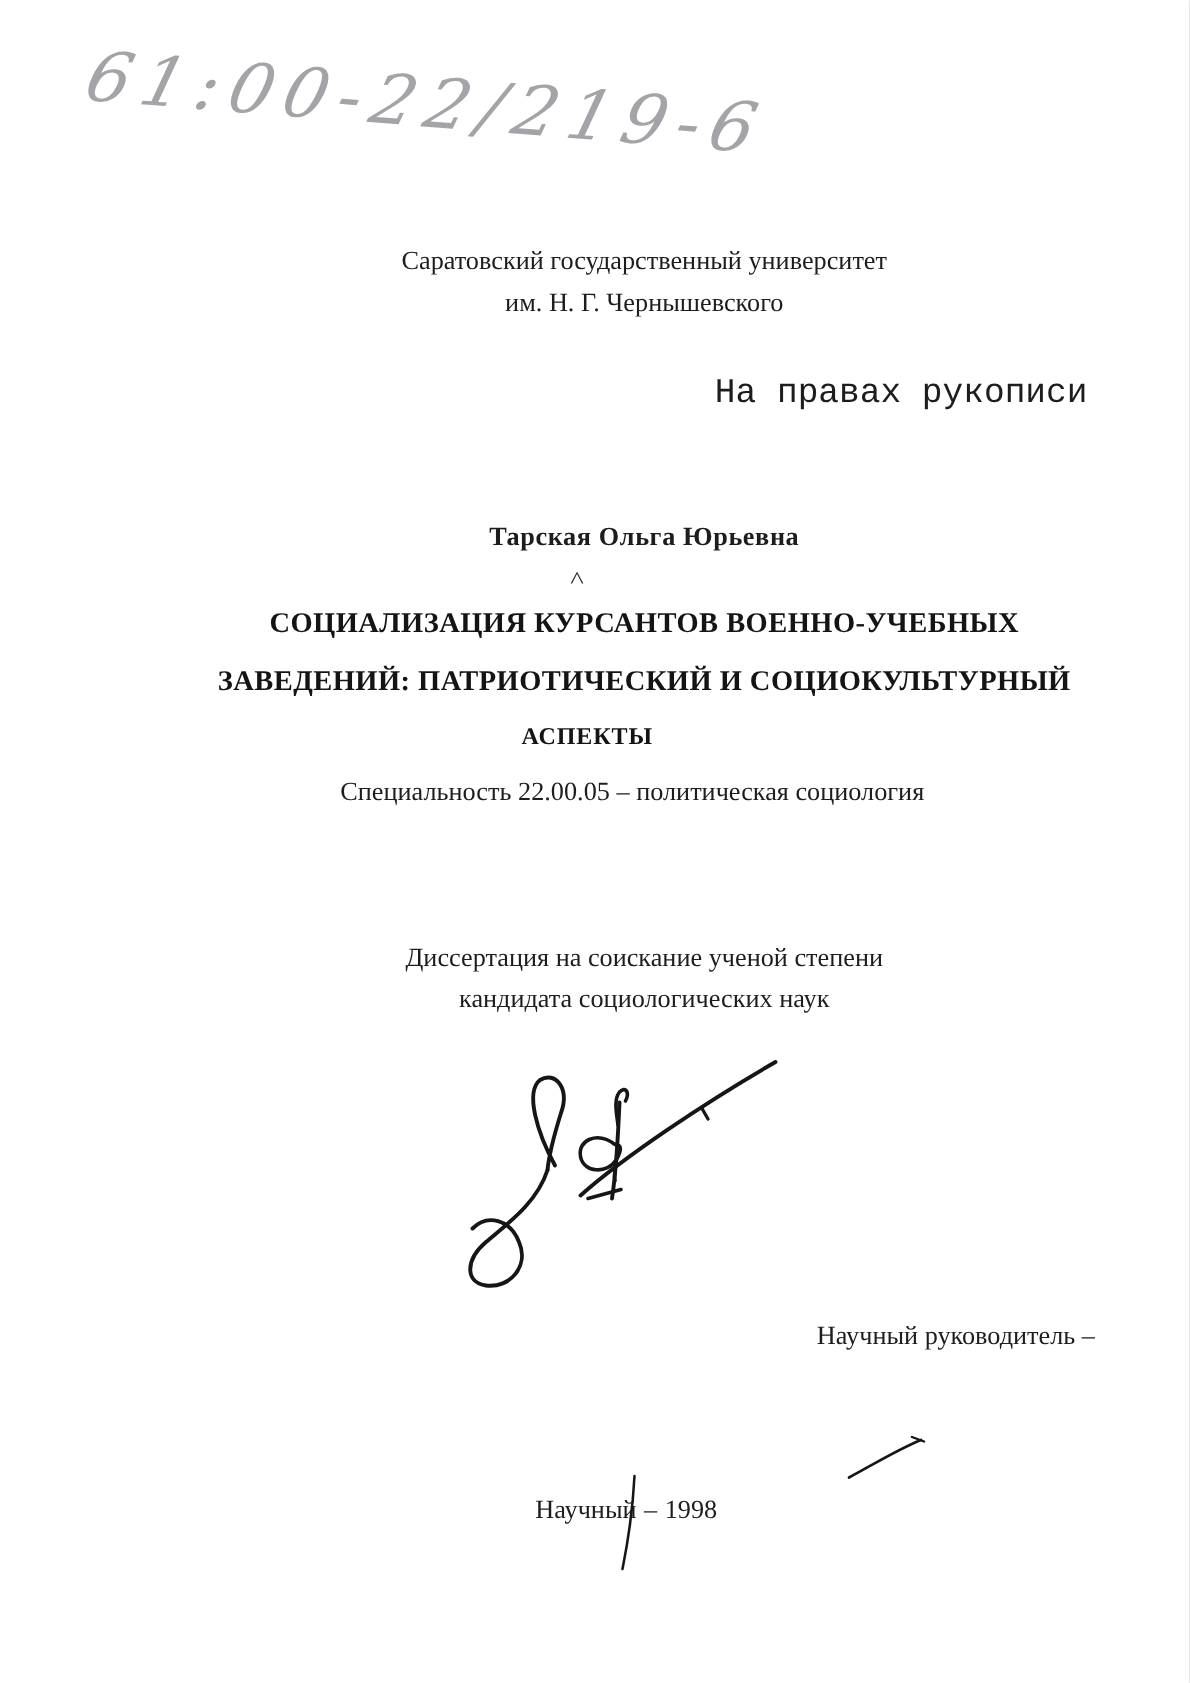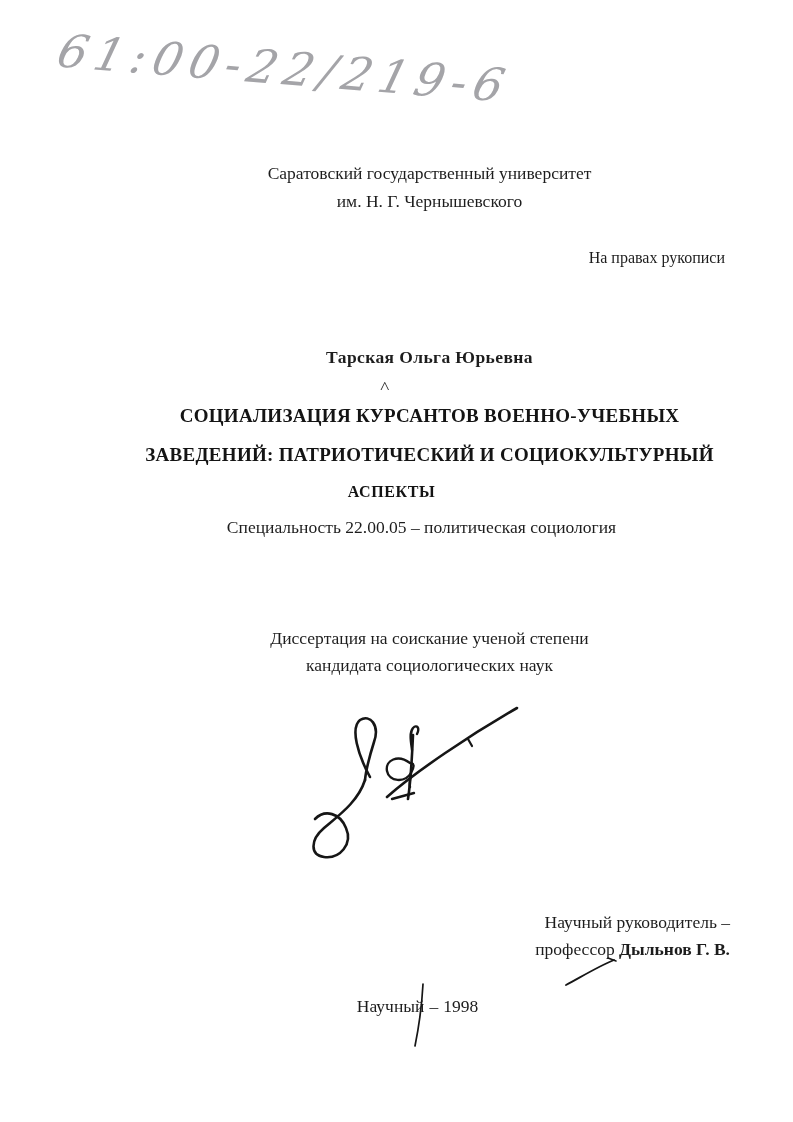--- a/index.html
+++ b/index.html
@@ -38,21 +38,22 @@
     width: 793px;
     text-align: center;
     font-size: 17.5px;
     line-height: 28px;
   }
 
   .manuscript-note {
     position: absolute;
     top: 249px;
     right: 68px;
-    font-size: 16px;
+    font-size: 23px;
+    font-family: Liberation Mono, monospace;
   }
 
   .author {
     position: absolute;
     top: 347px;
     left: 33px;
     width: 793px;
     text-align: center;
     font-size: 17.5px;
     font-weight: bold;
@@ -103,21 +104,20 @@
   .supervisor-slash { position: absolute; left: 563px; top: 956px; }
   .year-stroke { position: absolute; left: 410px; top: 982px; }
 
   .supervisor {
     position: absolute;
     top: 877px;
     right: 63px;
     text-align: right;
     font-size: 17.5px;
     line-height: 27px;
-    margin-top: 32px;
   }
   .supervisor .bold { font-weight: bold; }
 
   .imprint {
     position: absolute;
     top: 996px;
     left: 21px;
     width: 793px;
     text-align: center;
     font-size: 17.5px;
@@ -164,21 +164,20 @@
     <path class="ink" stroke-width="2.4" d="M141,93 C140,100 139,104 140,107"></path>
     <path class="ink" stroke-width="2.4" d="M147,54 C150,48 147,44 143,48 C139,53 141,62 142,70"></path>
     <path class="ink" stroke-width="2.6" d="M143,55 C142,78 141,100 138,119"></path>
     <path class="ink" stroke-width="2.4" d="M122,119 L144,113"></path>
     <path class="ink" stroke-width="2.6" d="M95,100 C88,122 68,136 54,148 C40,160 40,175 54,177 C70,179 83,164 76,148 C70,133 55,129 45,139"></path>
     <path class="ink" stroke-width="2.2" d="M198,59 L202,66"></path>
   </svg>
 
   <div class="supervisor">
     <div>Научный руководитель –</div>
-    <div><span>профессор </span><span class="bold">Дыльнов Г. В.</span></div>
   </div>
 
   <svg class="supervisor-slash" width="58" height="32" viewBox="0 0 58 32" aria-hidden="true">
     <path class="ink" stroke-width="1.8" d="M3,29 C18,21 36,10 51,4"></path>
     <path class="ink" stroke-width="1.6" d="M45,2 L53,5"></path>
   </svg>
 
   <div class="imprint">
     <span>Научный</span><span class="dash">–</span><span>1998</span>
   </div>

